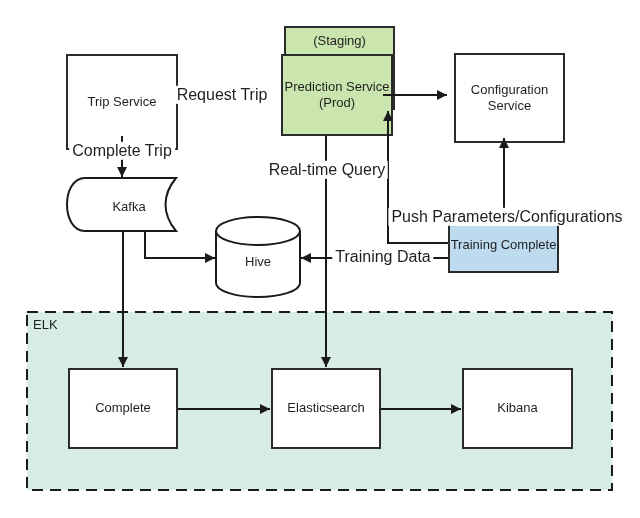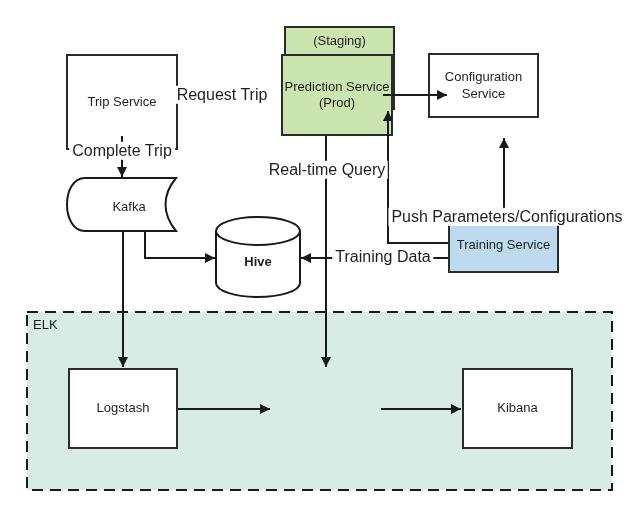--- a/index.html
+++ b/index.html
@@ -62,32 +62,33 @@
 
   <div class="group-label" style="left:33px;top:317px;">ELK</div>
 
   <div class="node" style="left:66px;top:54px;width:112px;height:96px;">Trip Service</div>
 
   <div class="node green top-align" style="left:284px;top:26px;width:111px;height:84px;">(Staging)</div>
 
   <div class="node green" style="left:271px;top:54px;width:112px;height:82px;margin-left:10px;">Prediction Service
 (Prod)</div>
 
-  <div class="node" style="left:428px;top:53px;width:111px;height:65px;">Configuration
+  <div class="node" style="left:454px;top:53px;width:111px;height:90px;">Configuration
 Service</div>
 
-  <div class="node blue" style="left:448px;top:218px;width:111px;height:55px;">Training Service</div>
+  <div class="node blue" style="left:448px;top:218px;width:111px;height:55px;">Training Complete</div>
 
-  <div class="node" style="left:68px;top:368px;width:110px;height:81px;">Logstash</div>
+  <div class="node" style="left:68px;top:368px;width:110px;height:81px;">Complete</div>
 
+  <div class="node" style="left:271px;top:368px;width:110px;height:81px;">Elasticsearch</div>
 
   <div class="node" style="left:462px;top:368px;width:111px;height:81px;">Kibana</div>
 
   <div class="shape-label" style="left:121px;top:206px;margin-left:8px;">Kafka</div>
-  <div class="shape-label" style="left:258px;top:261px;font-weight:bold;">Hive</div>
+  <div class="shape-label" style="left:258px;top:261px;">Hive</div>
 
   <svg id="edge-layer" class="layer" viewBox="0 0 640 518">
     <defs>
       <marker id="arrow" viewBox="0 0 10 10" refX="10" refY="5" markerWidth="12" markerHeight="10" orient="auto-start-reverse" markerUnits="userSpaceOnUse">
         <path class="arrowhead" d="M0,0 L10,5 L0,10 Z"></path>
       </marker>
     </defs>
     <path class="edge" marker-end="url(#arrow)" d="M178,95 L270,95"></path>
     <path class="edge" marker-end="url(#arrow)" d="M122,136 L122,177"></path>
     <path class="edge" marker-end="url(#arrow)" d="M145,231 L145,258 L215,258"></path>

